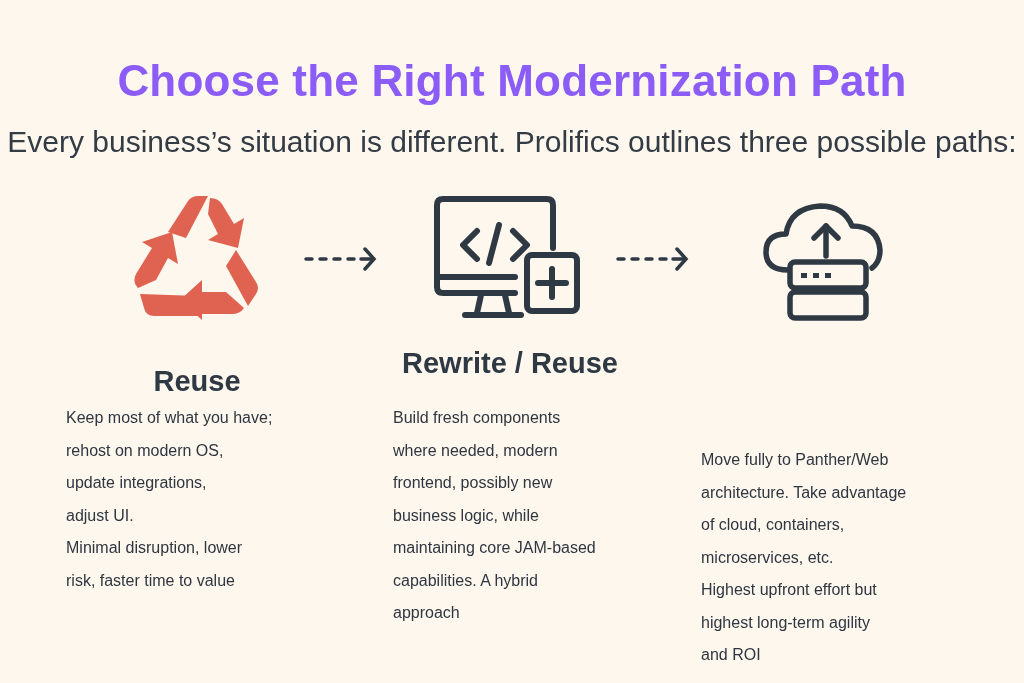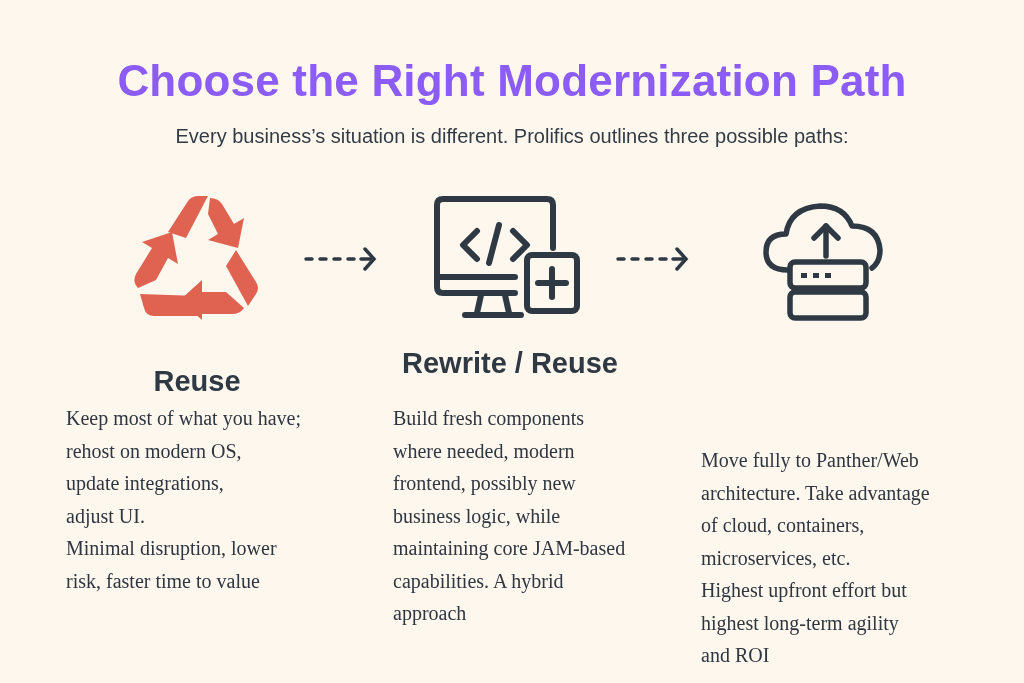--- a/index.html
+++ b/index.html
@@ -10,32 +10,31 @@
     font-family:"Liberation Sans", sans-serif;
     position:relative;
   }
   .title {
     position:absolute; left:0; top:56px; width:1024px;
     text-align:center; font-size:44px; font-weight:bold;
     color:#8b5cf6; letter-spacing:0.2px;
   }
   .subtitle {
     position:absolute; left:0; top:125px; width:1024px;
-    text-align:center; font-size:20px; color:#333b44;
+    text-align:center; font-size:30px; color:#333b44;
   }
   .icon { position:absolute; }
   .arrow { position:absolute; }
   .heading {
     position:absolute; text-align:center; font-weight:bold;
     font-size:29px; color:#2f3944; line-height:38px;
   }
   .body {
-    position:absolute; font-size:20px; line-height:32.5px; color:#2f3640;
+    position:absolute; font-size:16px; line-height:32.5px; color:#2f3640;
     white-space:pre-line;
-    font-family:Liberation Serif, serif;
   }
 </style>
 </head>
 <body>
 
 <div class="title">Choose the Right Modernization Path</div>
 <div class="subtitle">Every business’s situation is different. Prolifics outlines three possible paths:</div>
 
 <svg class="icon" style="left:130px;top:196px" width="130" height="124" viewBox="0 0 130 124">
   <g fill="#e06352">

